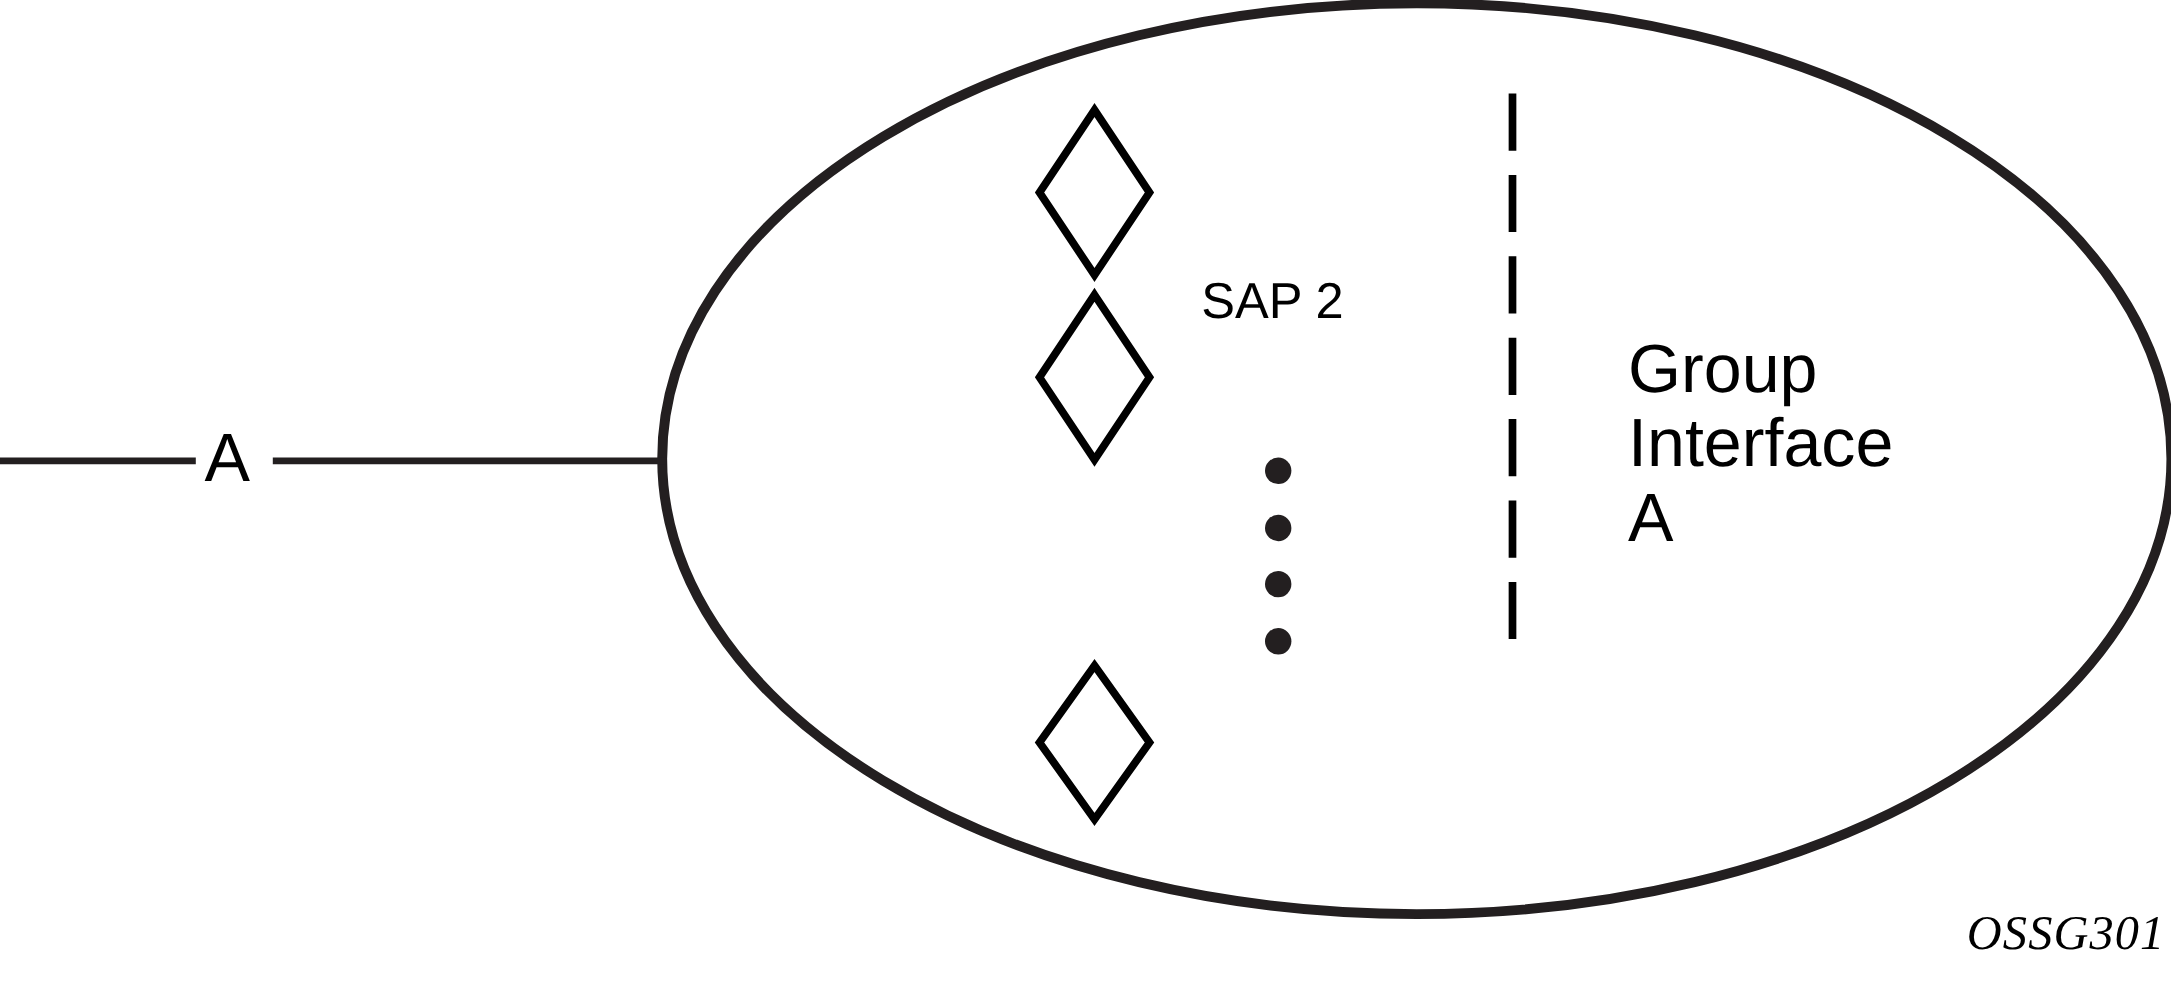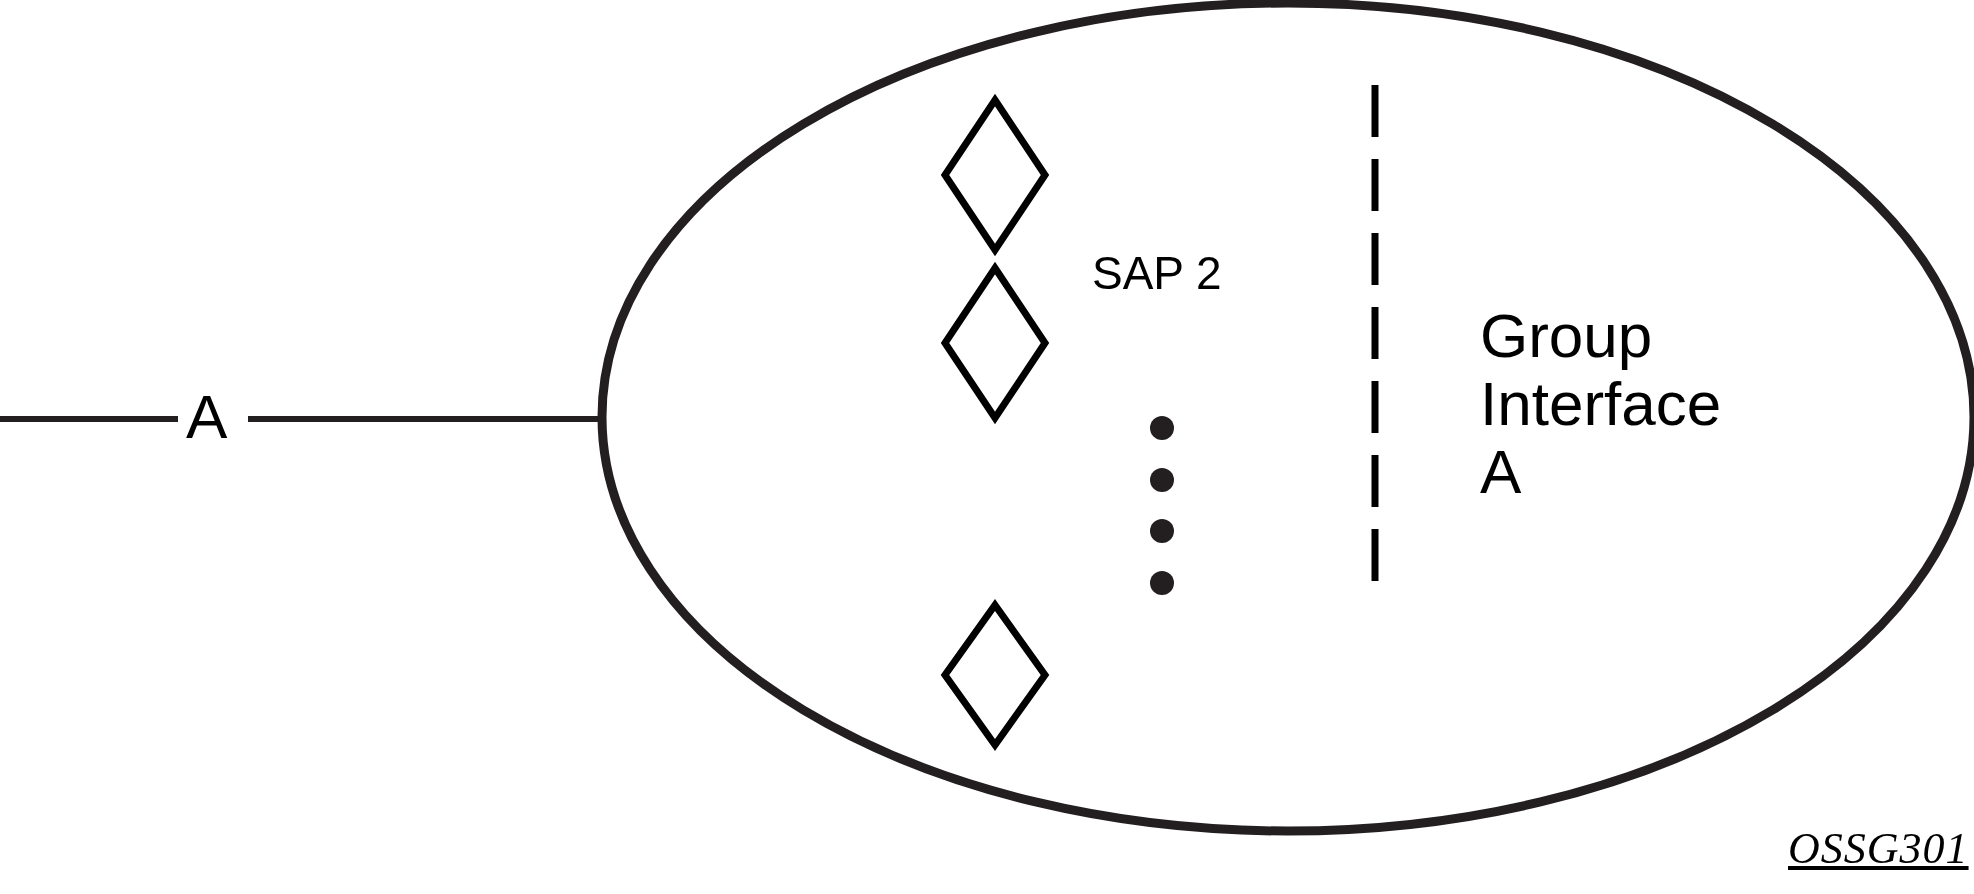--- a/index.html
+++ b/index.html
@@ -63,21 +63,20 @@
     margin-left: 36px;
   }
   #label-ossg {
     left: 1788px;
     top: 827px;
     font-size: 44px;
     font-family: "Liberation Serif", serif;
     font-style: italic;
     font-weight: normal;
     letter-spacing: 1px;
-    text-decoration: underline;
   }
 </style>
 </head>
 <body>
 
 <div id="canvas">
 
   <svg id="diagram-svg" viewBox="0 0 1974 894">
 
     <ellipse cx="1288" cy="417" rx="686" ry="414" fill="none" stroke="#231f20" stroke-width="9"></ellipse>

